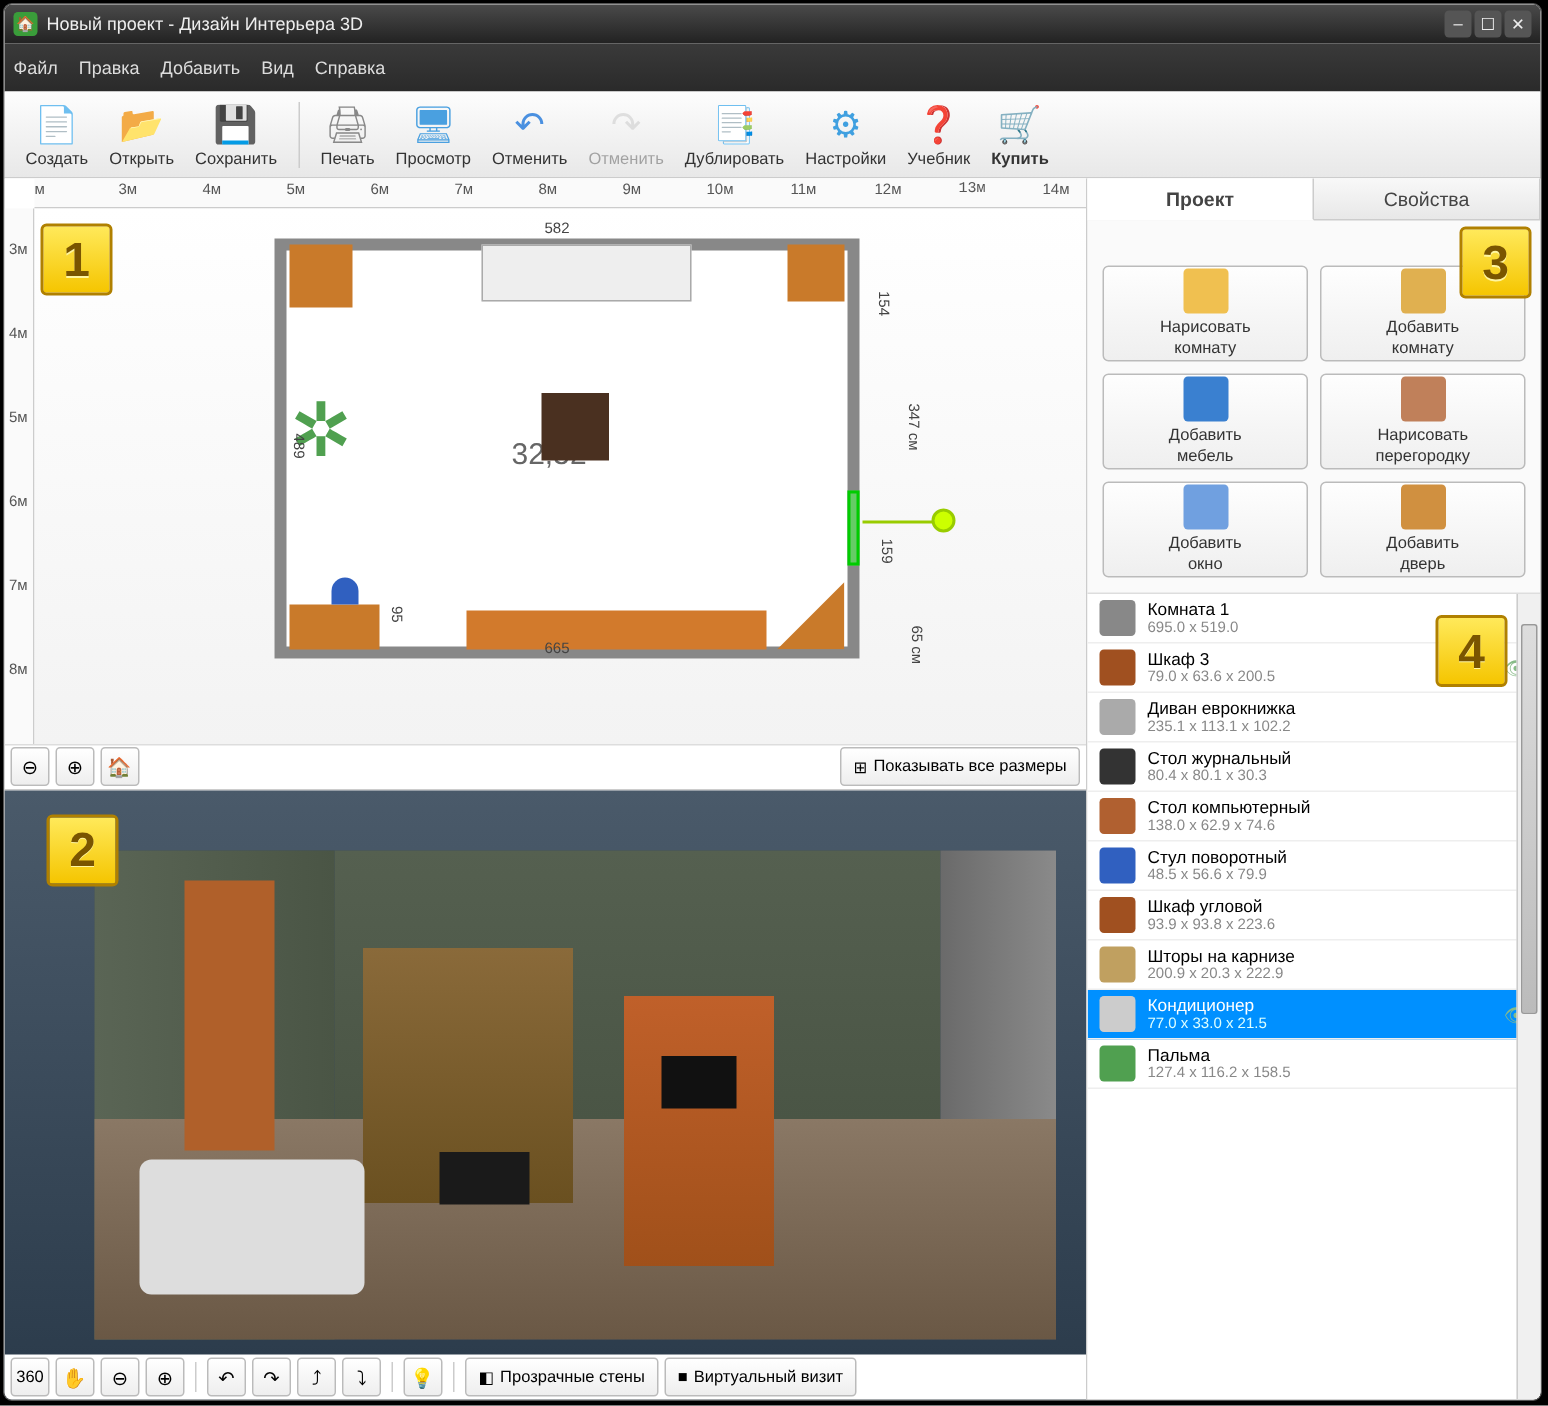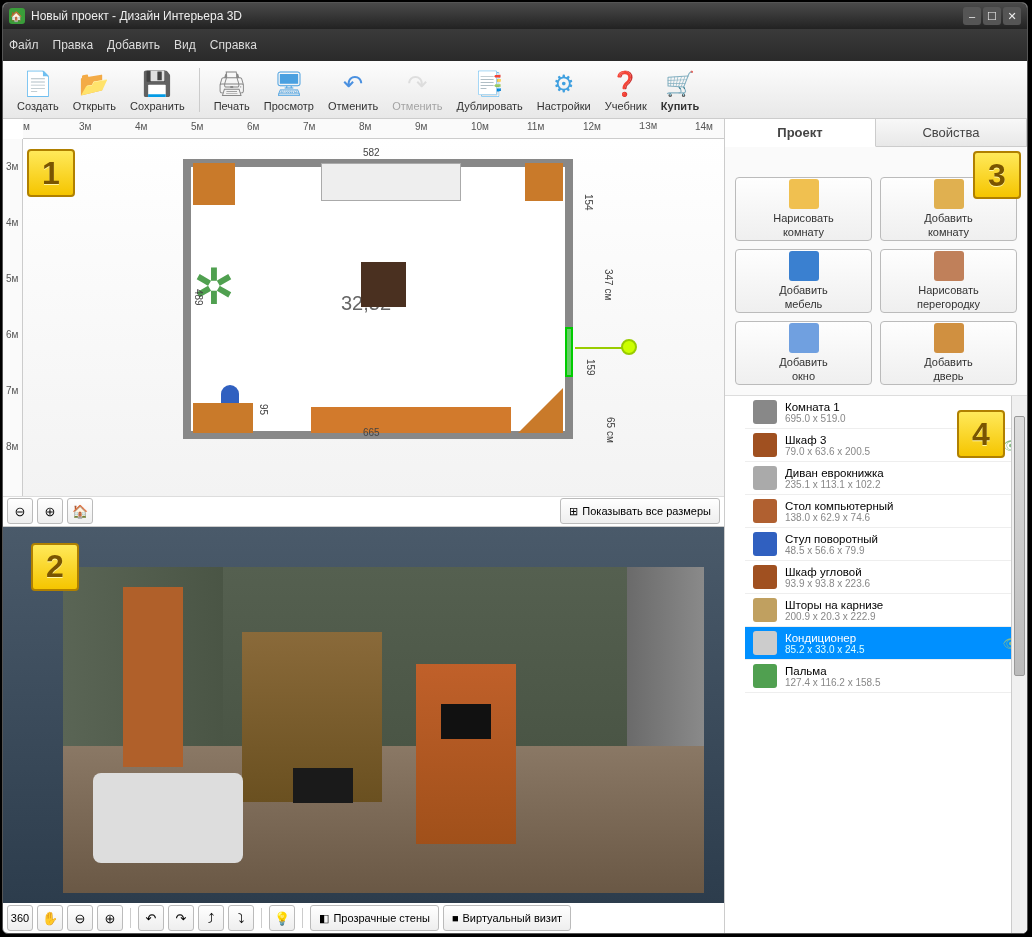--- a/index.html
+++ b/index.html
@@ -42,21 +42,21 @@
 .tv { position:absolute; top:42%; left:59%; width:50px; height:35px; background:#111; }
 .view3dbar { position:absolute; bottom:0; left:0; right:0; height:30px; background:#fff; display:flex; align-items:center; padding:0 4px; gap:4px; }
 .right { width:302px; display:flex; flex-direction:column; background:#fafafa; }
 .tabs { height:28px; display:flex; background:linear-gradient(#f8f8f8,#e8e8e8); border-bottom:1px solid #ccc; }
 .tab { flex:1; display:flex; align-items:center; justify-content:center; font-size:13px; color:#444; cursor:pointer; border-right:1px solid #ccc; }
 .tab.active { background:#fff; border-bottom:1px solid #fff; margin-bottom:-1px; font-weight:bold; }
 .actions { padding:30px 10px 10px; display:grid; grid-template-columns:1fr 1fr; gap:8px; border-bottom:1px solid #ddd; }
 .abtn { height:64px; border:1px solid #bbb; border-radius:4px; background:linear-gradient(#fefefe,#efefef); display:flex; flex-direction:column; align-items:center; justify-content:center; font-size:11px; color:#333; cursor:pointer; gap:3px; }
 .abtn .aicon { width:30px; height:30px; border-radius:3px; }
 .abtn .alabel { text-align:center; line-height:1.2; }
-.objlist { flex:1; overflow-y:auto; background:#fff;padding-left:20px; }
+.objlist { flex:1; overflow-y:auto; background:#fff; }
 .obj { display:flex; align-items:center; padding:4px 8px; border-bottom:1px solid #eee; font-size:11px; cursor:pointer; gap:8px; }
 .obj.sel { background:#0090ff; color:#fff; }
 .obj .oicon { width:24px; height:24px; background:#aaa; border-radius:3px; flex-shrink:0; }
 .obj .oinfo { flex:1; }
 .obj .oname { font-size:11.5px; }
 .obj .odim { font-size:10px; color:#888; }
 .obj.sel .odim { color:#dff; }
 .obj .eye { font-size:13px; color:#8b8; }
 .badge { position:absolute; width:48px; height:48px; background:linear-gradient(#ffe95a,#f5c500); border:2px solid #b08000; display:flex; align-items:center; justify-content:center; font-size:32px; font-weight:bold; color:#7a5500; z-index:100; border-radius:4px; text-shadow:0 1px 0 #fff5a0; }
 .scrollbar { position:absolute; right:0; top:0; bottom:0; width:16px; background:#f0f0f0; border-left:1px solid #ccc; }
@@ -287,20 +287,27 @@
               <div class="eye">👁</div>
             </div>
             <div class="obj">
               <div class="oicon" style="background: rgb(170, 170, 170);"></div>
               <div class="oinfo">
                 <div class="oname">Диван еврокнижка</div>
                 <div class="odim">235.1 x 113.1 x 102.2</div>
               </div>
             </div>
             <div class="obj">
+              <div class="oicon" style="background: rgb(51, 51, 51);"></div>
+              <div class="oinfo">
+                <div class="oname">Стол журнальный</div>
+                <div class="odim">80.4 x 80.1 x 30.3</div>
+              </div>
+            </div>
+            <div class="obj">
               <div class="oicon" style="background: rgb(176, 96, 48);"></div>
               <div class="oinfo">
                 <div class="oname">Стол компьютерный</div>
                 <div class="odim">138.0 x 62.9 x 74.6</div>
               </div>
             </div>
             <div class="obj">
               <div class="oicon" style="background: rgb(48, 96, 192);"></div>
               <div class="oinfo">
                 <div class="oname">Стул поворотный</div>
@@ -318,21 +325,21 @@
               <div class="oicon" style="background: rgb(192, 160, 96);"></div>
               <div class="oinfo">
                 <div class="oname">Шторы на карнизе</div>
                 <div class="odim">200.9 x 20.3 x 222.9</div>
               </div>
             </div>
             <div class="obj sel">
               <div class="oicon" style="background: rgb(204, 204, 204);"></div>
               <div class="oinfo">
                 <div class="oname">Кондиционер</div>
-                <div class="odim">85.2 x 33.0 x 24.5</div>
+                <div class="odim">77.0 x 33.0 x 21.5</div>
               </div>
               <div class="eye">👁</div>
             </div>
             <div class="obj">
               <div class="oicon" style="background: rgb(80, 160, 80);"></div>
               <div class="oinfo">
                 <div class="oname">Пальма</div>
                 <div class="odim">127.4 x 116.2 x 158.5</div>
               </div>
             </div>

